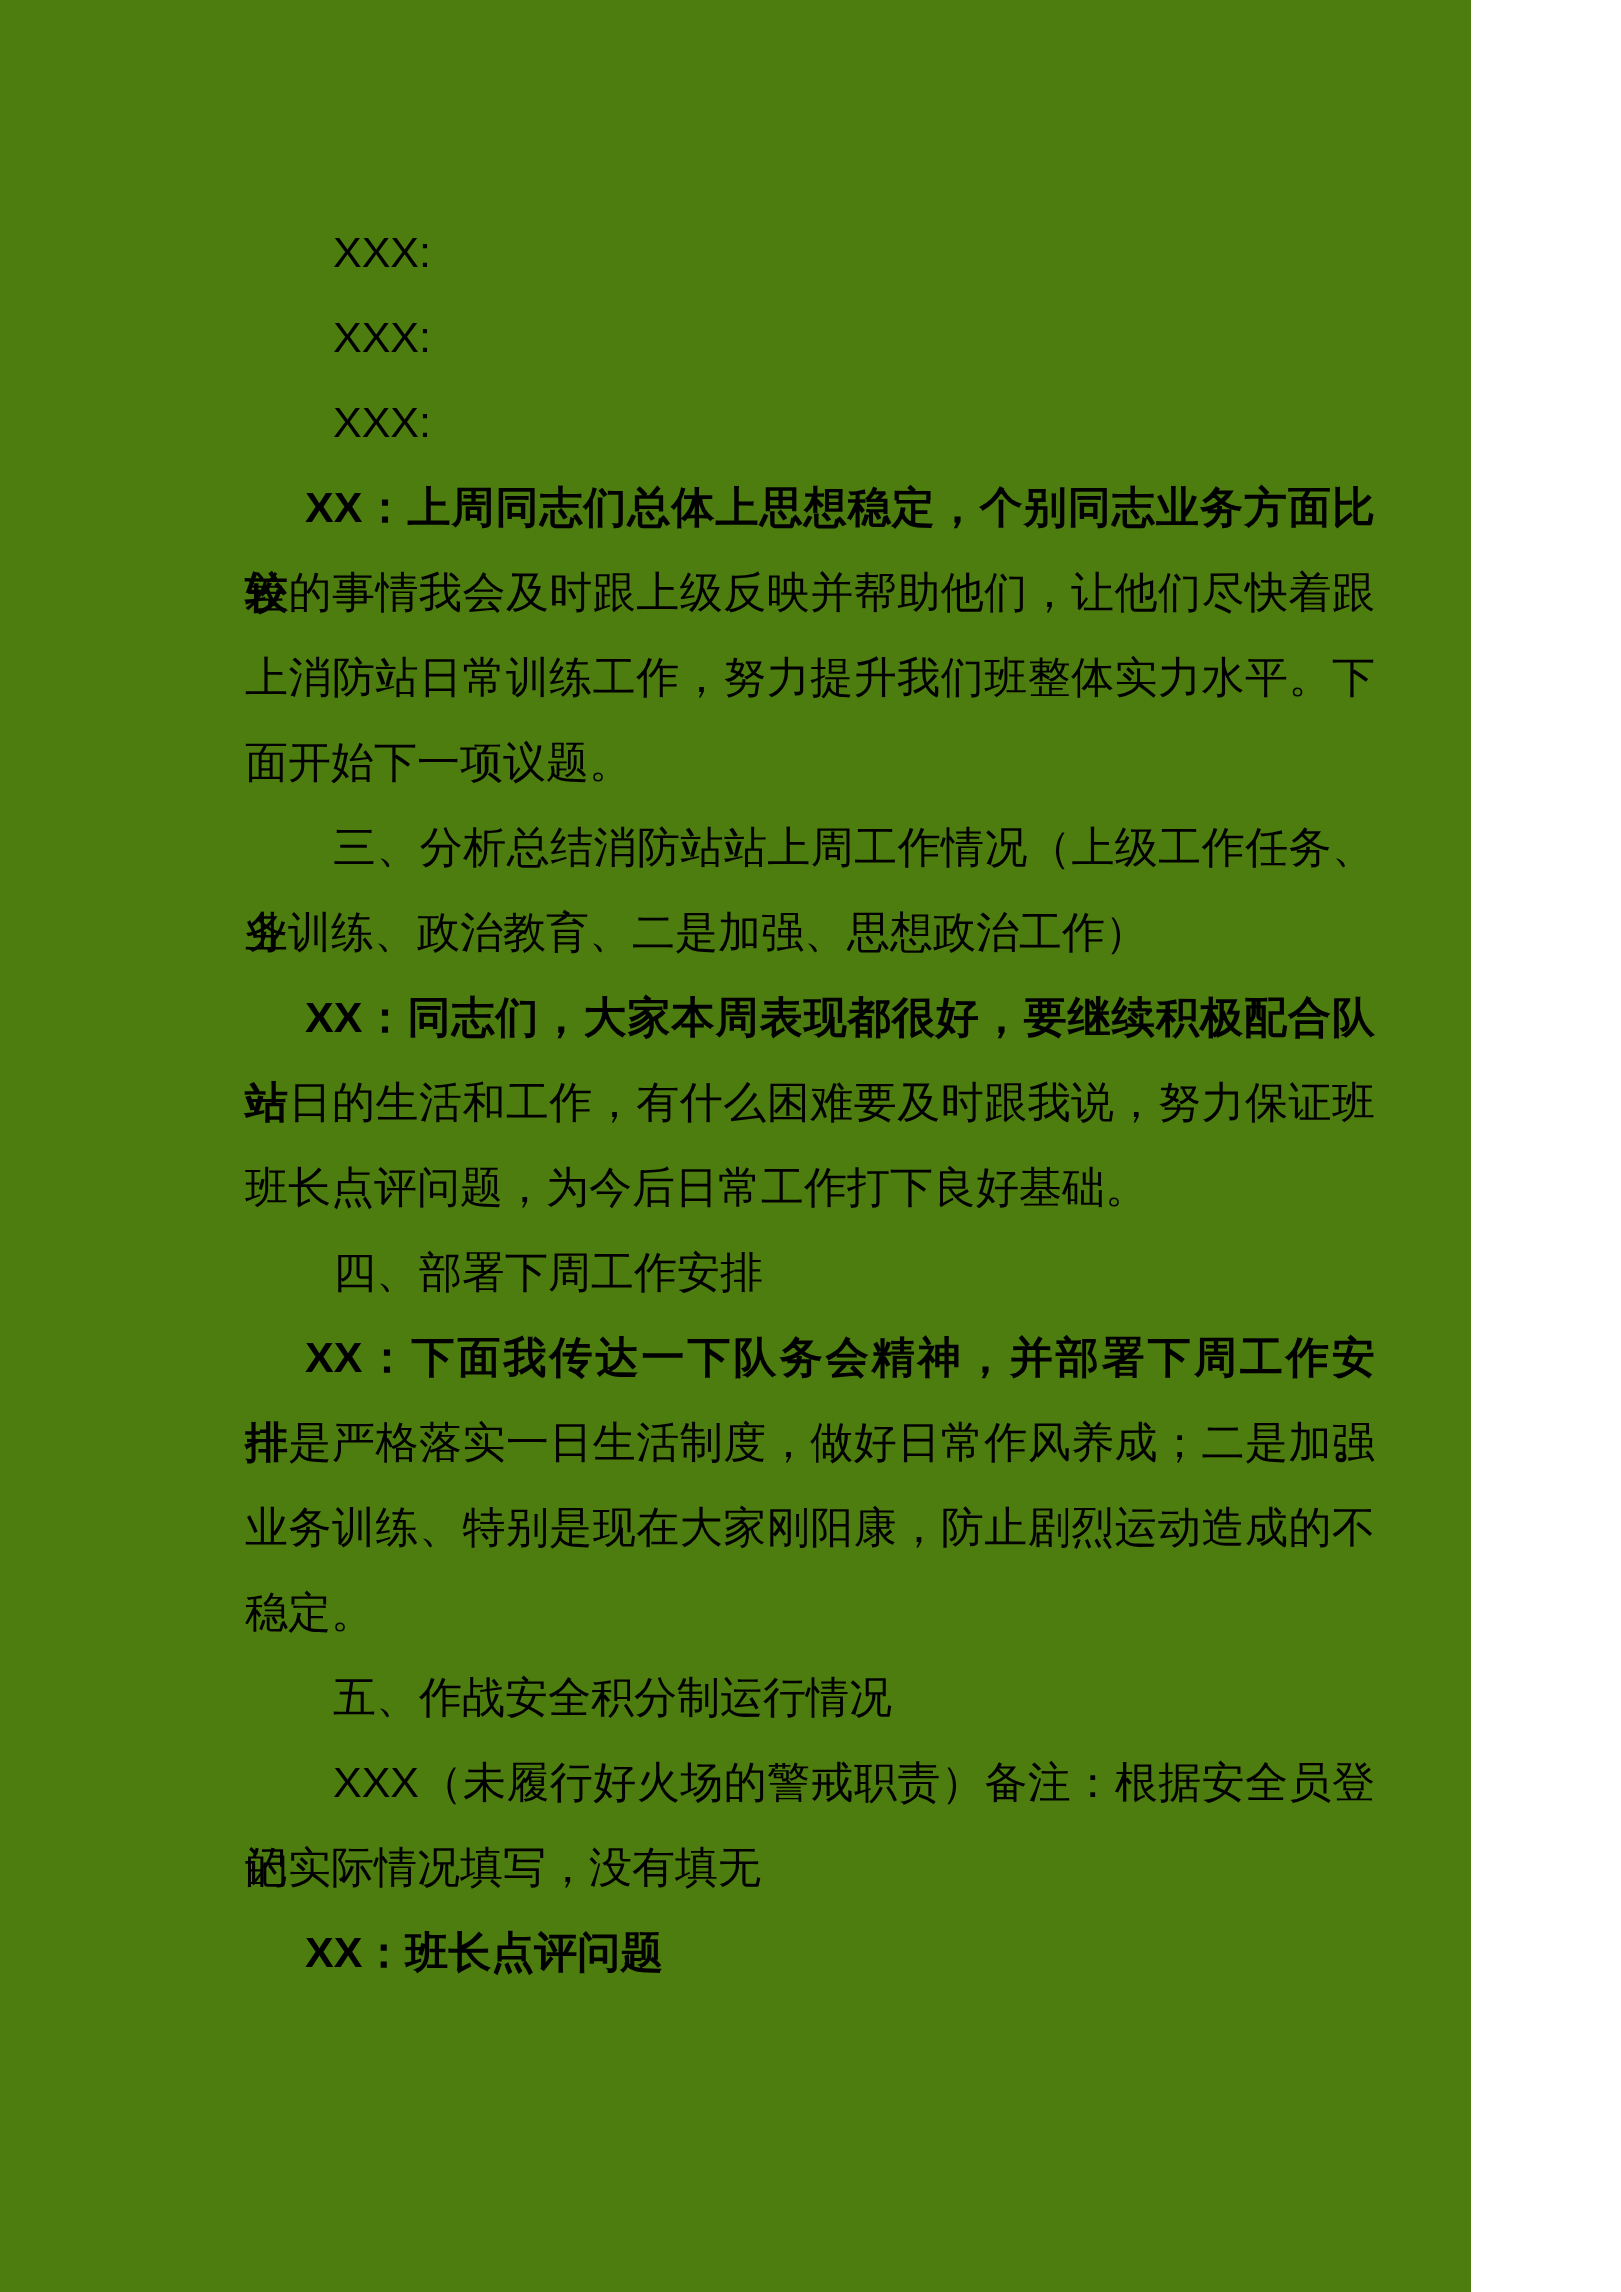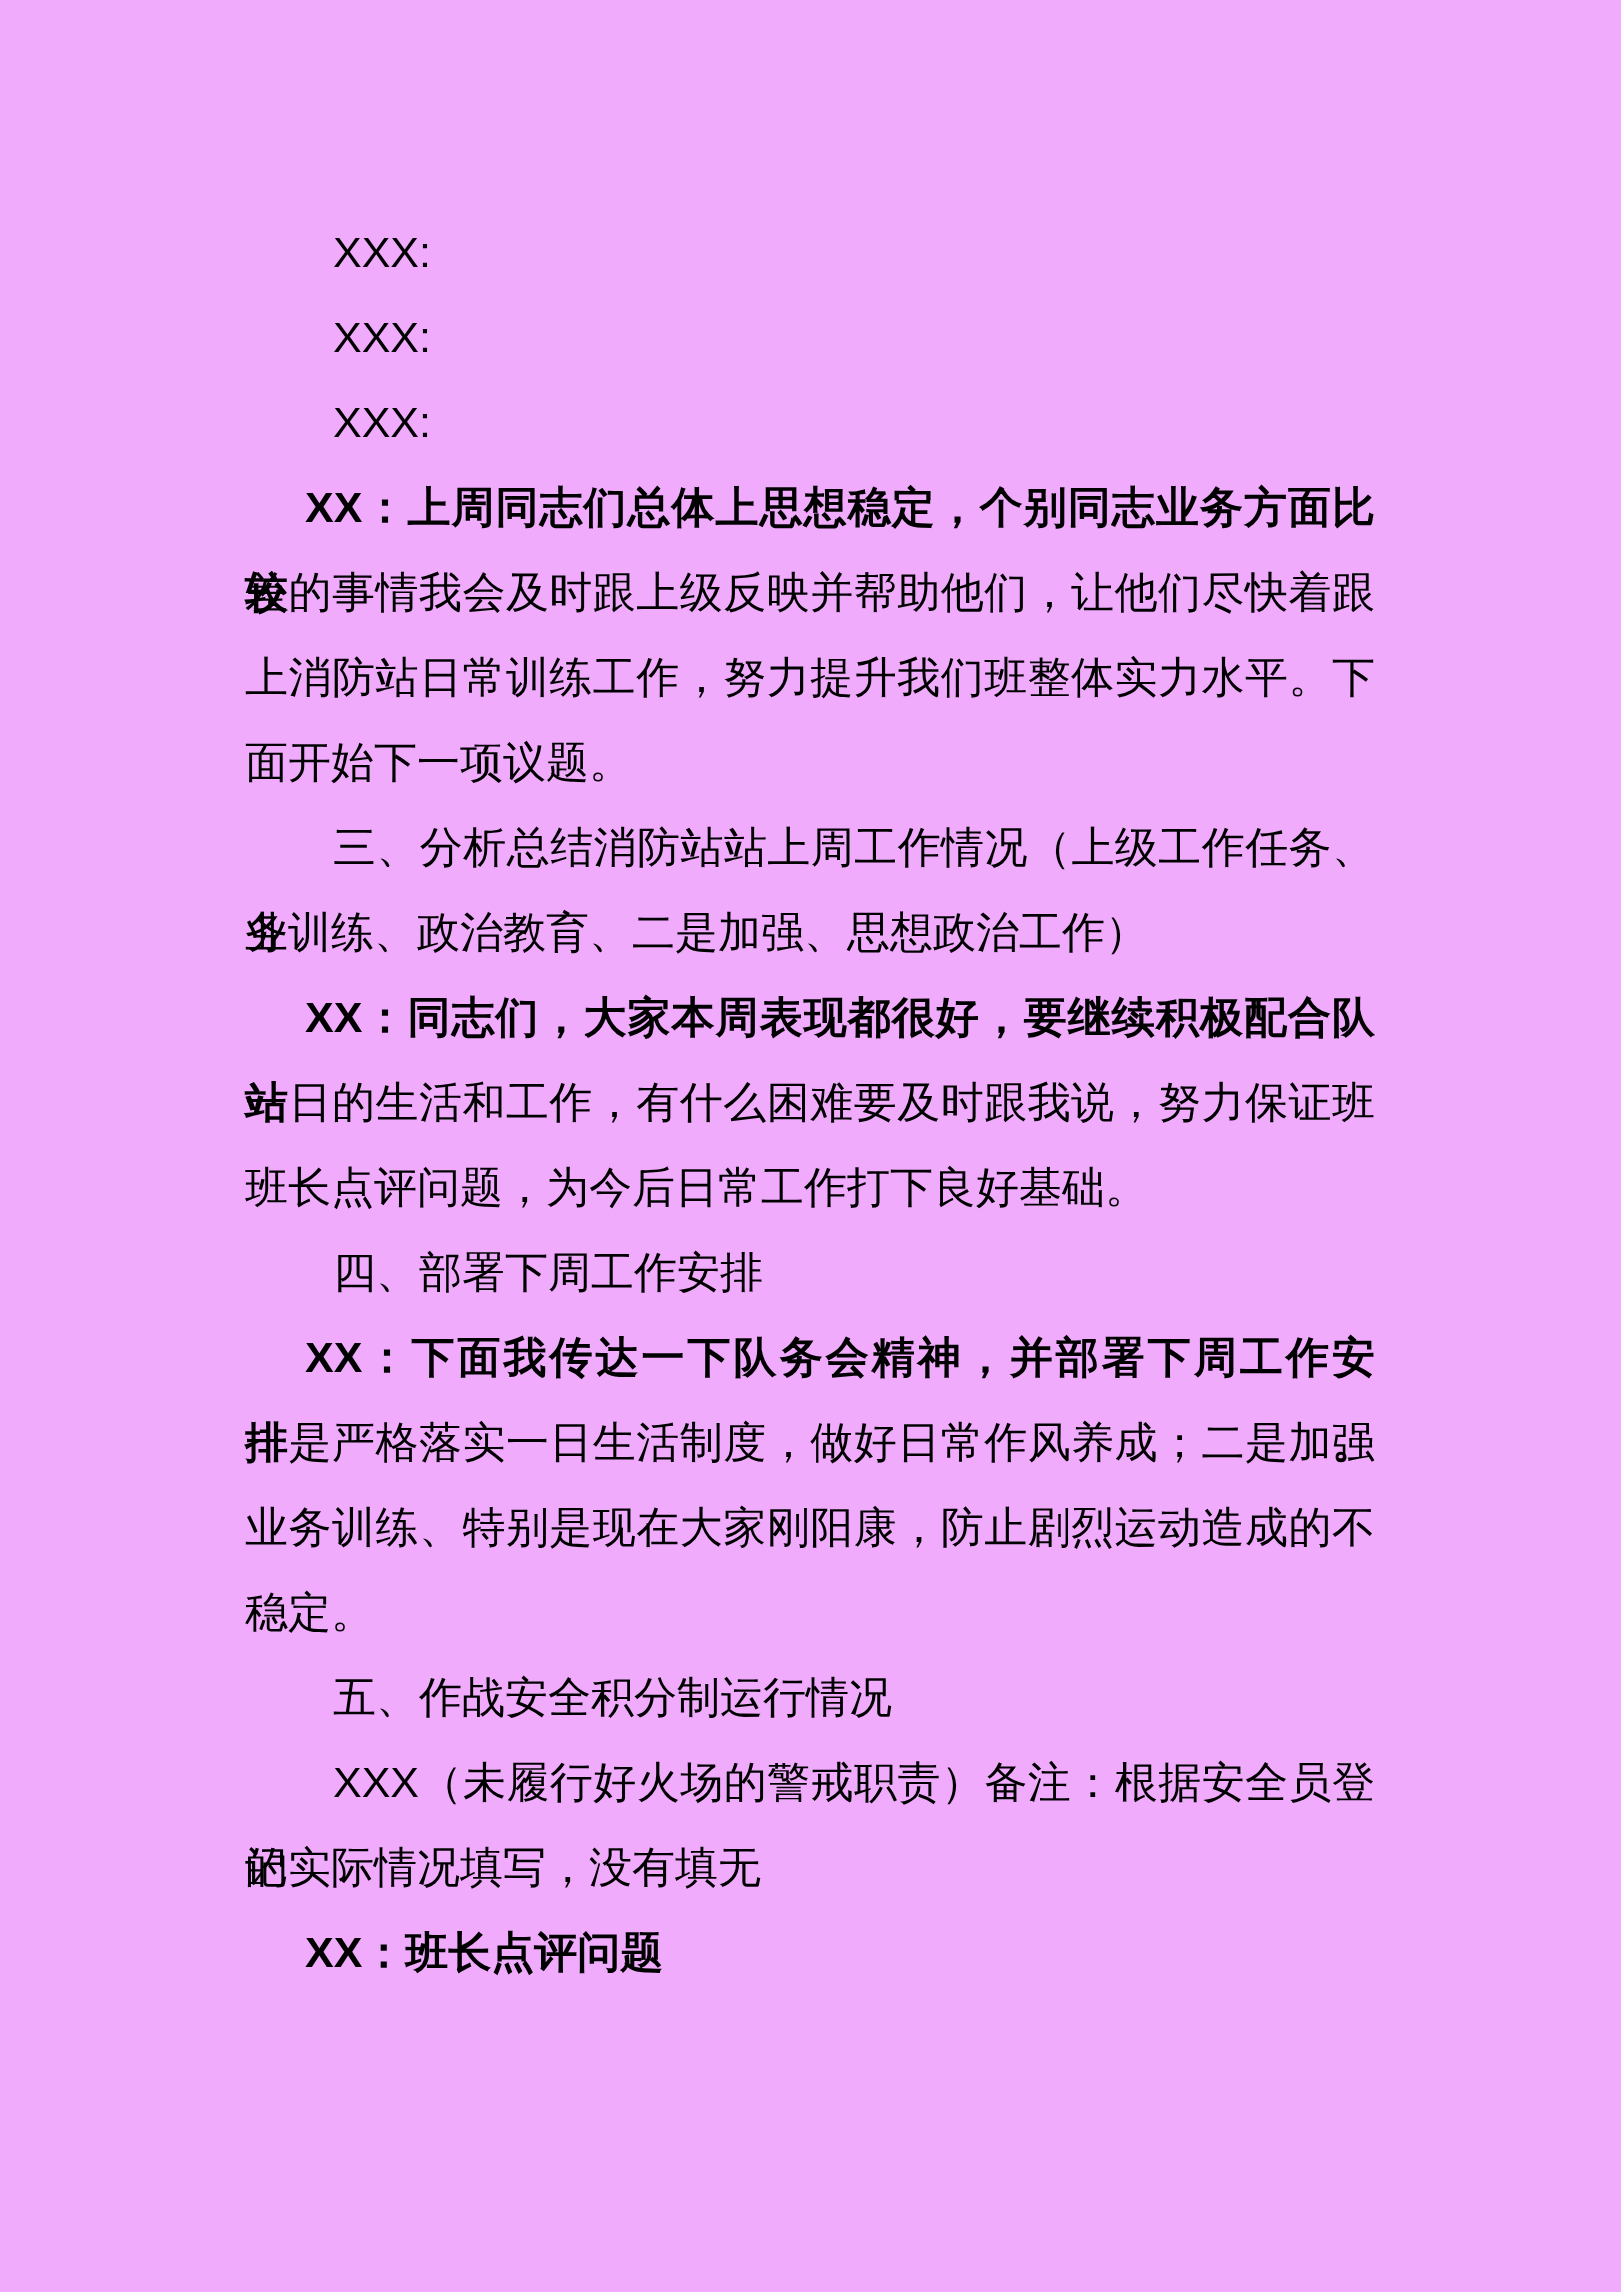--- a/index.html
+++ b/index.html
@@ -2,23 +2,23 @@
 <html><head>
 <meta charset="utf-8">
 <style>
   html, body {
     margin: 0;
     padding: 0;
     background: #ffffff;
   }
   .page {
     position: relative;
-    width: 1621px;
+    width: 1471px;
     height: 2293px;
-    background: #f0abfc;
+    background: #4d7c0f;
     color: #000000;
     font-family: "Liberation Sans", sans-serif;
     overflow: hidden;
   }
   .content {
     position: absolute;
     left: 245px;
     top: 210px;
     width: 1130px;
     font-size: 43px;

